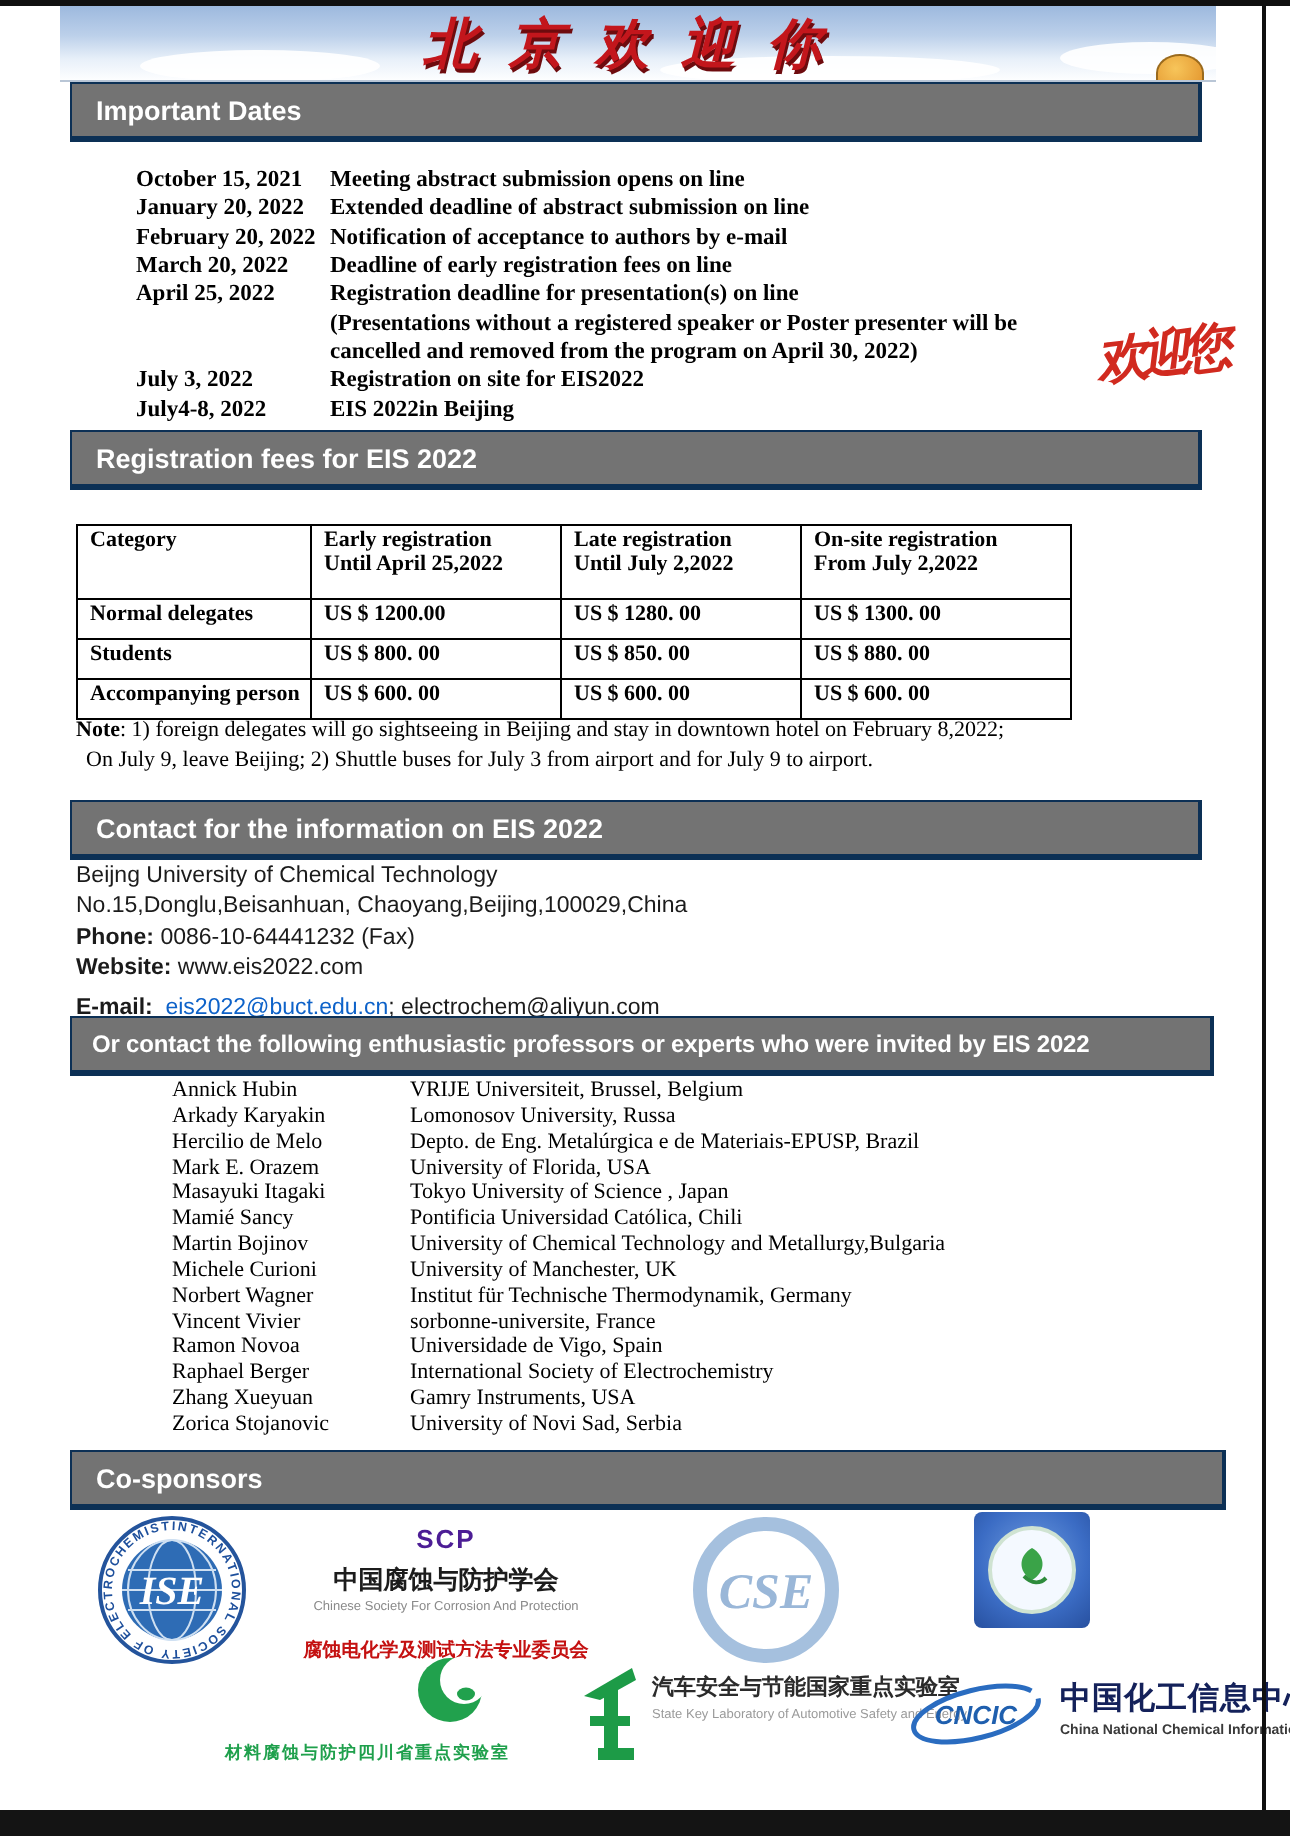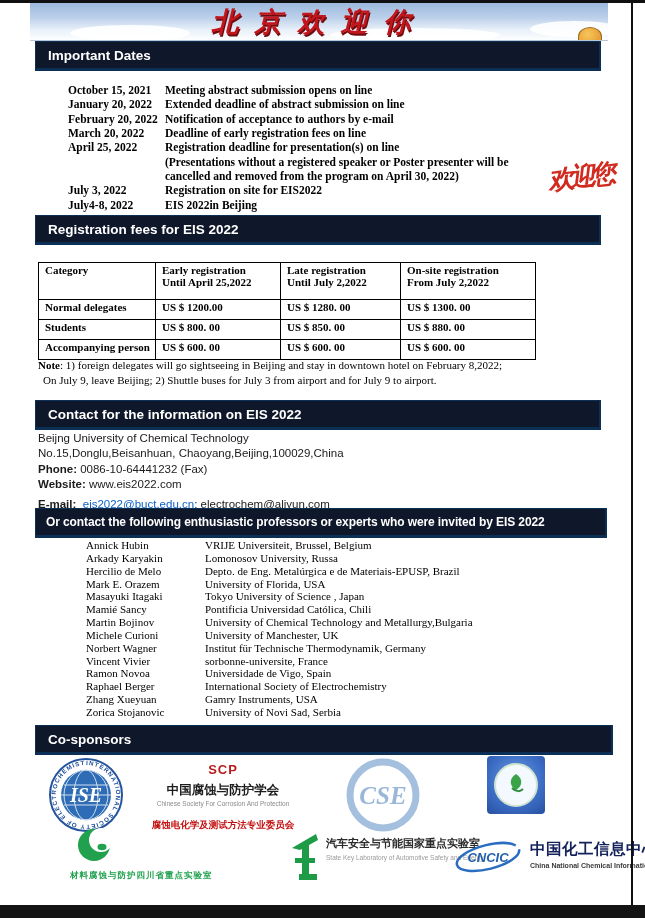--- a/index.html
+++ b/index.html
@@ -17,21 +17,21 @@
   .c1{left:40px;top:22px;width:120px;height:16px;}
   .c2{left:300px;top:25px;width:170px;height:14px;}
   .c3{left:500px;top:18px;width:90px;height:16px;}
   .calligraphy{position:absolute;left:0;top:1px;width:100%;text-align:center;
       font-weight:bold;font-style:italic;font-size:27px;letter-spacing:16px;
       color:#c3161c;text-shadow:1px 2px 0 #6e0b0e;white-space:nowrap;}
   .mascot{position:absolute;right:6px;bottom:-6px;width:22px;height:18px;border-radius:50% 50% 0 0;
       background:radial-gradient(circle at 40% 35%,#f7c55a,#e1912a);border:1px solid #9a6a1d;border-bottom:none;}
 
   
-  .banner{position:absolute;left:35px;height:26px;background:#0f172a;
+  .banner{position:absolute;left:35px;height:26px;background:#737373;
       border:1px solid #0c3055;border-bottom-width:3px;border-right-width:2px;
       color:#fff;font-family:"Liberation Sans",sans-serif;font-weight:bold;font-size:13.5px;
       display:flex;align-items:center;padding-left:12px;box-sizing:content-box;}
   .b1{top:41px;width:551px;}
   .b2{top:215px;width:551px;}
   .b3{top:400px;width:551px;}
   .b4{top:508px;width:559px;font-size:12px;padding-left:10px;letter-spacing:-0.1px;}
   .b5{top:725px;width:563px;}
 
   
@@ -64,33 +64,33 @@
 
   
   .experts{position:absolute;left:46px;top:539px;width:560px;font-size:11px;line-height:12.85px;}
   .erow{display:flex;margin-left:40px;}
   .ecol{width:119px;flex-shrink:0;}
 
   
   .logo{position:absolute;}
   .ise{left:48px;top:757px;width:76px;height:76px;}
   .scp{left:148px;top:762px;width:150px;text-align:center;font-family:"Liberation Sans",sans-serif;}
-  .scp-abbr{font-weight:bold;font-size:13px;color:#b91c1c;letter-spacing:1px;}
+  .scp-abbr{font-weight:bold;font-size:13px;color:#4c1d95;letter-spacing:1px;}
   .scp-cn{font-weight:bold;font-size:12.5px;color:#1c1c1c;margin-top:5px;white-space:nowrap;}
   .scp-en{font-size:6.5px;color:#8a8a8a;margin-top:1px;white-space:nowrap;}
   .scp-committee{font-weight:bold;font-size:9.5px;color:#c41111;margin-top:12px;white-space:nowrap;
       font-family:"Liberation Serif",serif;}
   .cse{left:345px;top:757px;width:76px;height:76px;}
   .emblem{left:487px;top:756px;width:58px;height:58px;border-radius:4px;
       background:radial-gradient(circle at 50% 40%,#6f9ce0 0%,#3b6cc4 60%,#27509f 100%);
       display:flex;align-items:center;justify-content:center;}
   .emblem-inner{width:40px;height:40px;border-radius:50%;background:#f4f9ff;border:2px solid #cfe3d2;
       display:flex;align-items:center;justify-content:center;}
 
-  .slab{left:70px;top:827px;width:185px;text-align:left;}
+  .slab{left:70px;top:827px;width:185px;text-align:right;}
   .slab-cn{font-weight:bold;font-size:8.5px;color:#1fa04c;margin-top:3px;white-space:nowrap;letter-spacing:1px;}
 
   .alab{left:290px;top:832px;display:flex;align-items:flex-start;}
   .alab-txt{margin-left:6px;margin-top:4px;}
   .alab-cn{font-weight:bold;font-size:11px;color:#2b2b2b;white-space:nowrap;}
   .alab-en{font-size:6.5px;color:#9a9a9a;margin-top:3px;white-space:nowrap;font-family:"Liberation Sans",sans-serif;}
 
   .cncic{left:452px;top:839px;display:flex;align-items:flex-start;}
   .cncic-txt{margin-left:6px;}
   .cncic-cn{font-weight:bold;font-size:15.5px;color:#14215a;white-space:nowrap;letter-spacing:.5px;}

